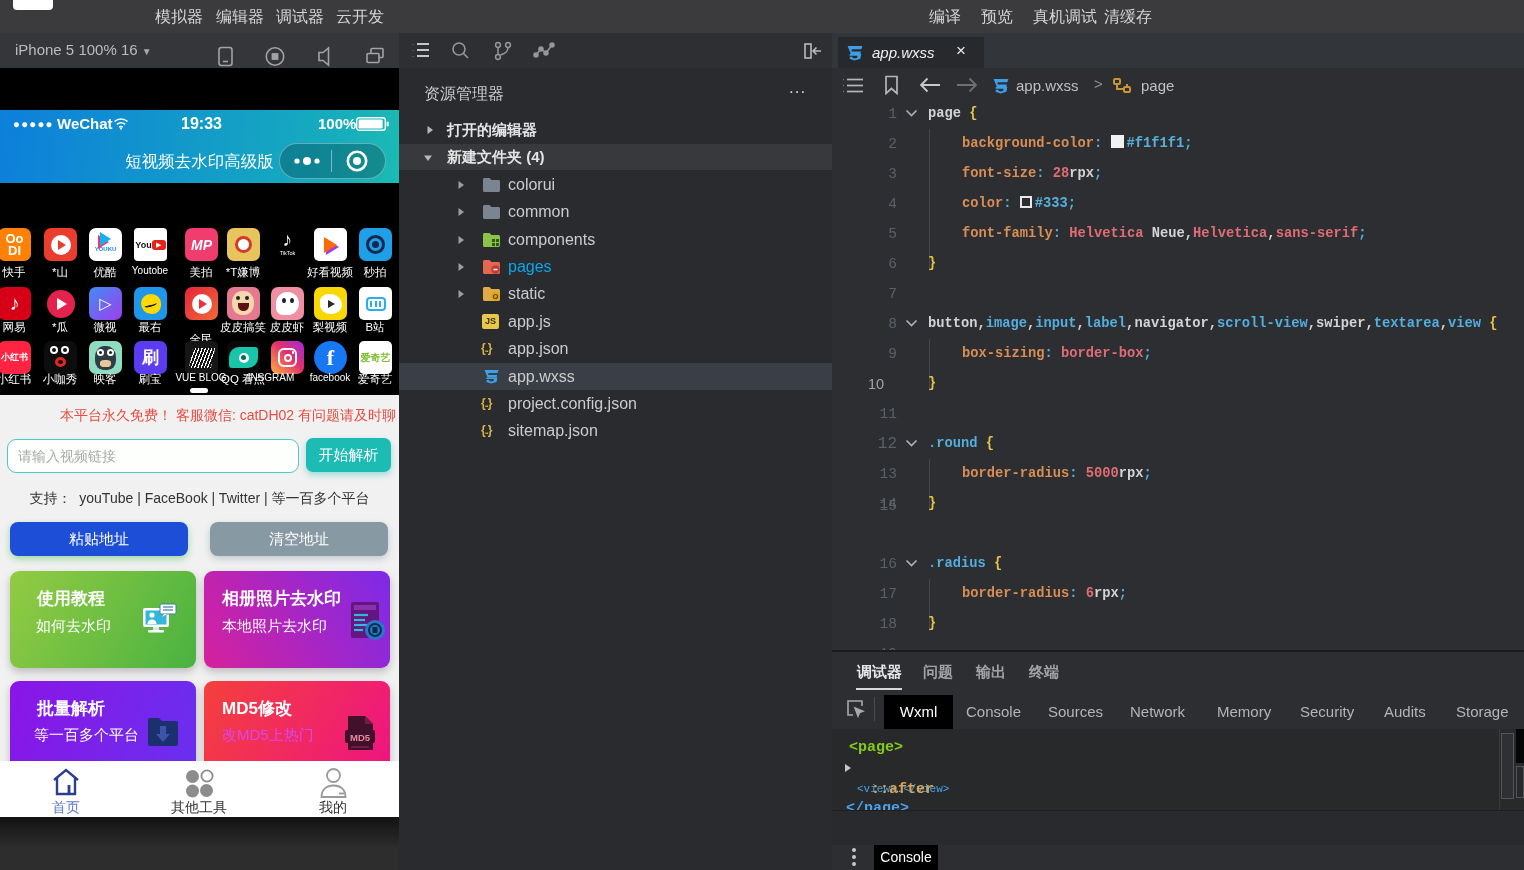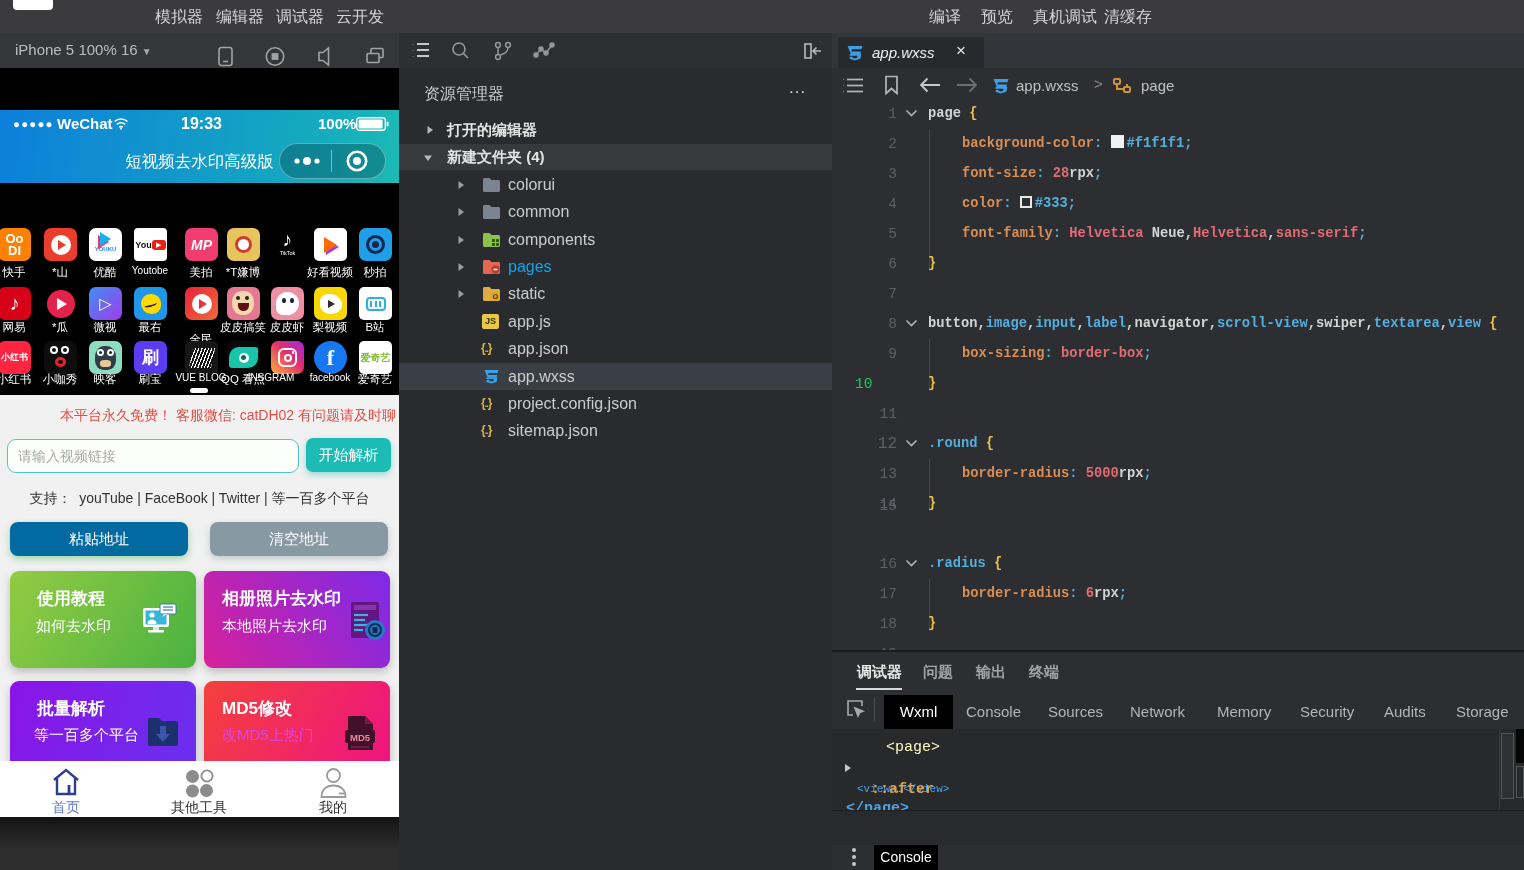--- a/index.html
+++ b/index.html
@@ -342,21 +342,21 @@
       <div style="display:flex;align-items:center;justify-content:center;width:100%;height:100%;color:#7dbf2e;font-size:10px;font-weight:bold">爱奇艺</div>
     </div>
 <div class="abs" style="left:338px;top:372px;width:74px;text-align:center;color:#fff;font-size:11.5px;white-space:nowrap">爱奇艺</div>
 <div class="abs" style="left:190px;top:388px;width:18px;height:5px;background:#fff;border-radius:2.5px"></div>
 <div class="abs" style="left:0;top:395px;width:399px;height:366px;background:#f1f1f1"></div>
 <div class="abs" style="left:60px;top:407px;width:339px;overflow:hidden;color:#e54d42;font-size:14px;white-space:nowrap">本平台永久免费！ 客服微信: catDH02 有问题请及时聊</div>
 <div class="abs" style="left:7px;top:439px;width:292px;height:34px;background:#fdfffd;border:1.5px solid #4fc7c2;border-radius:9px"></div>
 <div class="abs" style="left:18px;top:448px;color:#a9a9a9;font-size:14px">请输入视频链接</div>
 <div class="abs" style="left:306px;top:438px;width:85px;height:34px;background:#1cbbb4;border-radius:7px;box-shadow:0 3px 6px rgba(28,187,180,.4);color:#fff;font-size:15px;text-align:center;line-height:34px">开始解析</div>
 <div class="abs" style="left:0;top:490px;width:399px;text-align:center;color:#333;font-size:14px">支持：&nbsp; youTube | FaceBook | Twitter | 等一百多个平台</div>
-<div class="abs" style="left:10px;top:522px;width:178px;height:34px;background:#0369a1;border-radius:8px;box-shadow:0 3px 7px rgba(57,181,74,.45);color:#fff;font-size:15px;text-align:center;line-height:34px">粘贴地址</div>
+<div class="abs" style="left:10px;top:522px;width:178px;height:34px;background:#1d4ed8;border-radius:8px;box-shadow:0 3px 7px rgba(57,181,74,.45);color:#fff;font-size:15px;text-align:center;line-height:34px">粘贴地址</div>
 <div class="abs" style="left:210px;top:522px;width:178px;height:34px;background:#8799a3;border-radius:8px;box-shadow:0 3px 7px rgba(135,153,163,.45);color:#fff;font-size:15px;text-align:center;line-height:34px">清空地址</div>
 <div class="abs" style="left:10px;top:571px;width:186px;height:97px;background:linear-gradient(120deg,#93cb43,#4ab240);border-radius:9px;box-shadow:0 4px 9px rgba(0,0,0,.22)"></div>
 <div class="abs" style="left:204px;top:571px;width:186px;height:97px;background:linear-gradient(60deg,#d6219c,#7d2ae8);border-radius:9px;box-shadow:0 4px 9px rgba(0,0,0,.22)"></div>
 <div class="abs" style="left:10px;top:681px;width:186px;height:97px;background:linear-gradient(110deg,#8a15e6,#6930ef);border-radius:9px;box-shadow:0 4px 9px rgba(0,0,0,.22)"></div>
 <div class="abs" style="left:204px;top:681px;width:186px;height:97px;background:linear-gradient(120deg,#f4403c,#ee1383);border-radius:9px;box-shadow:0 4px 9px rgba(0,0,0,.22)"></div>
 <div class="abs" style="left:37px;top:587px;color:#fff;font-size:17px;font-weight:bold;white-space:nowrap">使用教程</div>
 <div class="abs" style="left:36px;top:617px;color:#fff;font-size:15px;white-space:nowrap">如何去水印</div>
 <div class="abs" style="left:222px;top:587px;color:#fff;font-size:17px;font-weight:bold;white-space:nowrap">相册照片去水印</div>
 <div class="abs" style="left:222px;top:617px;color:#fff;font-size:15px;white-space:nowrap">本地照片去水印</div>
 <div class="abs" style="left:37px;top:697px;color:#fff;font-size:17px;font-weight:bold;white-space:nowrap">批量解析</div>
@@ -483,21 +483,21 @@
 <div class="abs" style="left:962px;top:189px;font-size:13.75px;font-weight:bold;line-height:30px;font-family:'Liberation Mono',monospace;white-space:pre"><span style="color:#d98e55">color</span><span style="color:#55b0da">:</span><span style="color:#d4d4d4">&nbsp;</span><span style="display:inline-block;width:12px;height:12px;background:transparent;border:2px solid #e8e8e8;margin:0 3px -1px 0"></span><span style="color:#55b0da">#333</span><span style="color:#55b0da">;</span></div>
 <div class="abs" style="left:855px;top:219px;width:42px;text-align:right;color:#5c6167;font-size:14.5px;line-height:30px;font-family:'Liberation Mono',monospace">5</div>
 <div class="abs" style="left:962px;top:219px;font-size:13.75px;font-weight:bold;line-height:30px;font-family:'Liberation Mono',monospace;white-space:pre"><span style="color:#d98e55">font-family</span><span style="color:#55b0da">:</span><span style="color:#d4d4d4">&nbsp;</span><span style="color:#e06c75">Helvetica</span><span style="color:#d4d4d4">&nbsp;Neue</span><span style="color:#d4d4d4">,</span><span style="color:#e06c75">Helvetica</span><span style="color:#d4d4d4">,</span><span style="color:#e06c75">sans-serif</span><span style="color:#55b0da">;</span></div>
 <div class="abs" style="left:855px;top:249px;width:42px;text-align:right;color:#5c6167;font-size:14.5px;line-height:30px;font-family:'Liberation Mono',monospace">6</div>
 <div class="abs" style="left:928px;top:249px;font-size:13.75px;font-weight:bold;line-height:30px;font-family:'Liberation Mono',monospace;white-space:pre"><span style="color:#e6c14a">}</span></div>
 <div class="abs" style="left:855px;top:279px;width:42px;text-align:right;color:#5c6167;font-size:14.5px;line-height:30px;font-family:'Liberation Mono',monospace">7</div>
 <div class="abs" style="left:855px;top:309px;width:42px;text-align:right;color:#5c6167;font-size:14.5px;line-height:30px;font-family:'Liberation Mono',monospace">8</div>
 <div class="abs" style="left:928px;top:309px;font-size:13.75px;font-weight:bold;line-height:30px;font-family:'Liberation Mono',monospace;white-space:pre"><span style="color:#d4d4d4">button</span><span style="color:#d4d4d4">,</span><span style="color:#54aede">image</span><span style="color:#d4d4d4">,</span><span style="color:#54aede">input</span><span style="color:#d4d4d4">,</span><span style="color:#54aede">label</span><span style="color:#d4d4d4">,</span><span style="color:#d4d4d4">navigator</span><span style="color:#d4d4d4">,</span><span style="color:#54aede">scroll-view</span><span style="color:#d4d4d4">,</span><span style="color:#d4d4d4">swiper</span><span style="color:#d4d4d4">,</span><span style="color:#54aede">textarea</span><span style="color:#d4d4d4">,</span><span style="color:#54aede">view</span><span style="color:#d4d4d4">&nbsp;</span><span style="color:#e6c14a">{</span></div>
 <div class="abs" style="left:855px;top:339px;width:42px;text-align:right;color:#5c6167;font-size:14.5px;line-height:30px;font-family:'Liberation Mono',monospace">9</div>
 <div class="abs" style="left:962px;top:339px;font-size:13.75px;font-weight:bold;line-height:30px;font-family:'Liberation Mono',monospace;white-space:pre"><span style="color:#d98e55">box-sizing</span><span style="color:#55b0da">:</span><span style="color:#d4d4d4">&nbsp;</span><span style="color:#e06c75">border-box</span><span style="color:#55b0da">;</span></div>
-<div class="abs" style="left:855px;top:369px;width:42px;text-align:left;color:#22c55e;font-size:14.5px;line-height:30px;font-family:Liberation Mono, monospace">10</div>
+<div class="abs" style="left:855px;top:369px;width:42px;text-align:center;color:#a3a3a3;font-size:14.5px;line-height:30px;font-family:Liberation Sans, sans-serif">10</div>
 <div class="abs" style="left:928px;top:369px;font-size:13.75px;font-weight:bold;line-height:30px;font-family:'Liberation Mono',monospace;white-space:pre"><span style="color:#e6c14a">}</span></div>
 <div class="abs" style="left:855px;top:399px;width:42px;text-align:right;color:#5c6167;font-size:14.5px;line-height:30px;font-family:'Liberation Mono',monospace">11</div>
 <div class="abs" style="left:855px;top:429px;width:42px;text-align:right;color:#5c6167;font-size:16px;line-height:30px;font-family:'Liberation Mono',monospace">12</div>
 <div class="abs" style="left:928px;top:429px;font-size:13.75px;font-weight:bold;line-height:30px;font-family:'Liberation Mono',monospace;white-space:pre"><span style="color:#54aede">.round&nbsp;</span><span style="color:#e6c14a">{</span></div>
 <div class="abs" style="left:855px;top:459px;width:42px;text-align:right;color:#5c6167;font-size:14.5px;line-height:30px;font-family:'Liberation Mono',monospace">13</div>
 <div class="abs" style="left:962px;top:459px;font-size:13.75px;font-weight:bold;line-height:30px;font-family:'Liberation Mono',monospace;white-space:pre"><span style="color:#d98e55">border-radius</span><span style="color:#55b0da">:</span><span style="color:#d4d4d4">&nbsp;</span><span style="color:#e06c75">5000</span><span style="color:#d4d4d4">rpx</span><span style="color:#55b0da">;</span></div>
 <div class="abs" style="left:855px;top:489px;width:42px;text-align:right;color:#5c6167;font-size:14.5px;line-height:30px;font-family:'Liberation Mono',monospace">14</div>
 <div class="abs" style="left:928px;top:489px;font-size:13.75px;font-weight:bold;line-height:30px;font-family:'Liberation Mono',monospace;white-space:pre"><span style="color:#e6c14a">}</span></div>
 <div class="abs" style="left:855px;top:491px;width:42px;text-align:right;color:#5c6167;font-size:14.5px;line-height:30px;font-family:'Liberation Mono',monospace">15</div>
 <div class="abs" style="left:855px;top:549px;width:42px;text-align:right;color:#5c6167;font-size:14.5px;line-height:30px;font-family:'Liberation Mono',monospace">16</div>
@@ -532,21 +532,21 @@
 <div class="abs" style="left:874px;top:697px;width:1px;height:24px;background:#4a4b4f"></div>
 <div class="abs" style="left:884px;top:695px;width:69px;height:34px;background:#000;color:#fff;font-size:15px;text-align:center;line-height:34px">Wxml</div>
 <div class="abs" style="left:966px;top:703px;color:#b4b5b7;font-size:15px">Console</div>
 <div class="abs" style="left:1048px;top:703px;color:#b4b5b7;font-size:15px">Sources</div>
 <div class="abs" style="left:1130px;top:703px;color:#b4b5b7;font-size:15px">Network</div>
 <div class="abs" style="left:1217px;top:703px;color:#b4b5b7;font-size:15px">Memory</div>
 <div class="abs" style="left:1300px;top:703px;color:#b4b5b7;font-size:15px">Security</div>
 <div class="abs" style="left:1384px;top:703px;color:#b4b5b7;font-size:15px">Audits</div>
 <div class="abs" style="left:1456px;top:703px;color:#b4b5b7;font-size:15px">Storage</div>
 <div class="abs" style="left:832px;top:729px;width:692px;height:81px;background:#28292b"></div>
-<div class="abs" style="left:886px;top:737px;font-family:'Liberation Mono',monospace;font-size:15px;font-weight:normal;line-height:21px;color:#fef9c3">&lt;page&gt;</div>
+<div class="abs" style="left:849px;top:737px;font-family:'Liberation Mono',monospace;font-size:15px;font-weight:bold;line-height:21px;color:#84cc16">&lt;page&gt;</div>
 <svg class="abs" style="left:844px;top:763px" width="8" height="10" viewBox="0 0 8 10">
       <path d="M1 1v8L7 5z" fill="#c8c8c8"></path>
     </svg>
 <div class="abs" style="left:857px;top:779px;font-family:'Liberation Mono',monospace;font-size:11px;font-weight:normal;line-height:21px;color:#4aa3e8">&lt;view&gt;<span style="color:#d4d4d4">…</span>&lt;/view&gt;</div>
 <div class="abs" style="left:871px;top:779px;font-family:'Liberation Mono',monospace;font-size:15px;font-weight:bold;line-height:21px;color:#d8a356">::after</div>
 <div class="abs" style="left:846px;top:798px;font-family:'Liberation Mono',monospace;font-size:15px;font-weight:bold;line-height:21px;color:#4aa3e8">&lt;/page&gt;</div>
 <div class="abs" style="left:1499px;top:729px;width:1px;height:81px;background:#3a3b3e"></div>
 <div class="abs" style="left:1501px;top:733px;width:13px;height:66px;border:1px solid #55565a;background:#2f3033"></div>
 <div class="abs" style="left:1516px;top:729px;width:8px;height:34px;background:#060606"></div>
 <div class="abs" style="left:1516px;top:766px;width:8px;height:32px;border:1px solid #55565a"></div>

